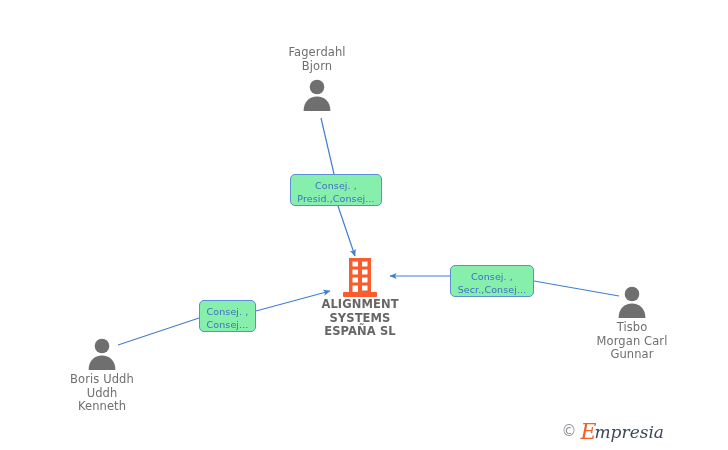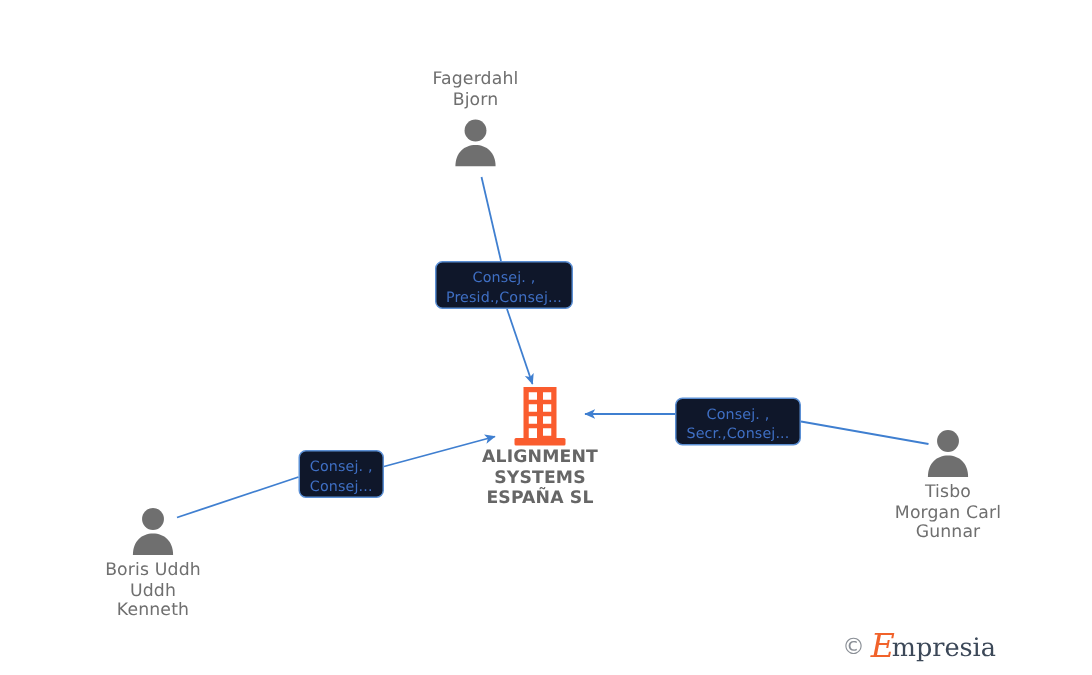--- a/index.html
+++ b/index.html
@@ -70,21 +70,21 @@
     color: #666666;
     line-height: 13.5px;
     white-space: pre-line;
     letter-spacing: 0.1px;
   }
 
   
   .relbox {
     position: absolute;
     box-sizing: border-box;
-    background: #0f172a;
+    background: #86efac;
     border: 1px solid #5b8fd4;
     border-radius: 5px;
     color: #3f6fc4;
     font-size: 9.5px;
     line-height: 13px;
     text-align: center;
     padding: 4px 6px 5px 6px;
     white-space: pre-line;
     letter-spacing: 0.1px;
   }
@@ -108,20 +108,21 @@
     font-family: "DejaVu Serif", "Liberation Serif", serif;
     font-style: italic;
     font-size: 22px;
     color: #f1622a;
     line-height: 1;
     position: relative;
     top: 1px;
   }
   #watermark .wm-rest {
     font-family: "DejaVu Serif", "Liberation Serif", serif;
+    font-style: italic;
     font-size: 17px;
     color: #3c4858;
     line-height: 1;
     margin-left: -2px;
   }
 </style>
 </head>
 <body>
 
 <div id="canvas">

